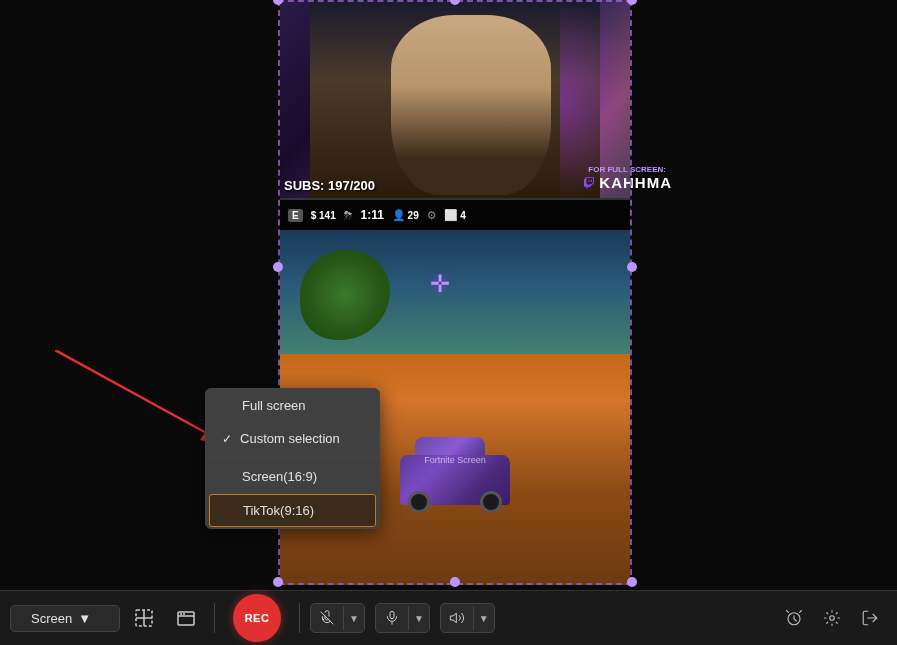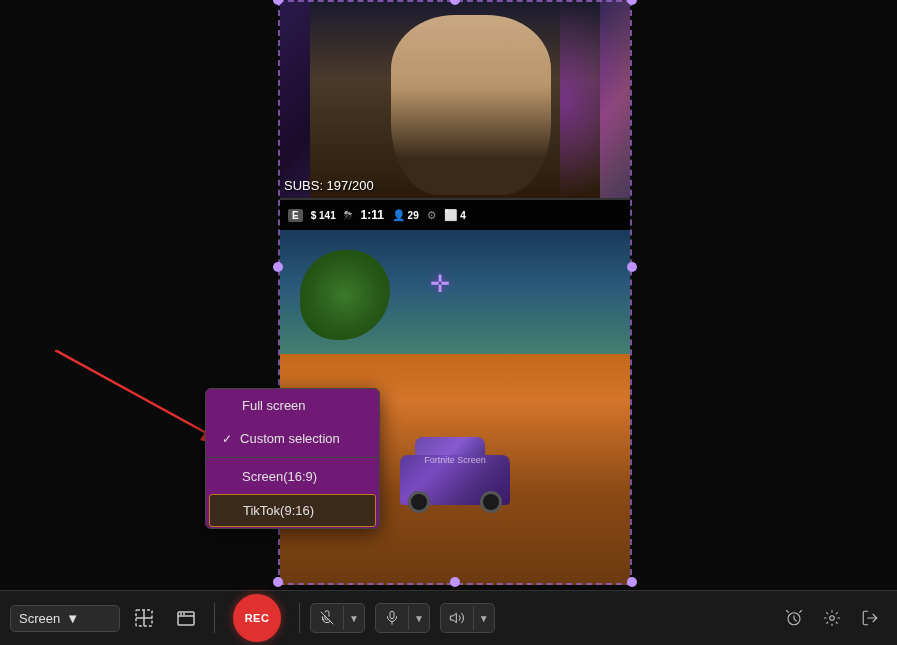--- a/index.html
+++ b/index.html
@@ -67,21 +67,21 @@
       background: radial-gradient(ellipse at left, rgba(150, 50, 200, 0.6) 0%, transparent 70%);
     }
 
     
     .subs-counter {
       position: absolute;
       top: 178px;
       left: 284px;
       color: #fff;
       font-size: 13px;
-      font-weight: 400;
+      font-weight: 700;
       font-family: Arial, sans-serif;
       text-shadow: 1px 1px 2px #000;
       z-index: 10;
     }
 
     
     .twitch-badge {
       position: absolute;
       top: 165px;
       right: 225px;
@@ -260,21 +260,21 @@
       border-radius: 50%;
       z-index: 16;
     }
 
     
     .dropdown-menu {
       position: absolute;
       top: 388px;
       left: 205px;
       width: 175px;
-      background: #701a75;
+      background: #404040;
       border: 1px solid #444;
       border-radius: 6px;
       z-index: 40;
       overflow: hidden;
       box-shadow: 0 4px 20px rgba(0,0,0,0.6);
     }
     .dropdown-item {
       padding: 9px 16px;
       color: #e0e0e0;
       font-size: 13px;
@@ -318,21 +318,21 @@
       z-index: 50;
     }
 
     
     .screen-dropdown {
       display: flex;
       align-items: center;
       background: #2a2a2a;
       border: 1px solid #444;
       border-radius: 5px;
-      padding: 5px 8px;
+      padding: 5px 20px;
       cursor: pointer;
       gap: 6px;
       min-width: 110px;
       text-align: center;
     }
     .screen-dropdown span {
       color: #e0e0e0;
       font-size: 13px;
     }
     .chevron {
@@ -465,20 +465,29 @@
     <div class="webcam-person">
       <div class="face-placeholder"></div>
     </div>
     <div class="webcam-glow"></div>
   </div>
 
   <div class="subs-counter">
     <span>SUBS: 197/200</span>
   </div>
 
+  <div class="twitch-badge">
+    <span class="for-full">FOR FULL SCREEN:</span>
+    <div style="display:flex;align-items:center;">
+      <svg class="twitch-icon-small" viewBox="0 0 24 24" fill="#9146ff">
+        <path d="M11.64 5.93h1.43v4.28h-1.43m3.93-4.28H17v4.28h-1.43M7 2L3.43 5.57v12.86h4.28V22l3.58-3.57h2.85L20.57 12V2m-1.43 9.29l-2.85 2.85h-2.86l-2.5 2.5v-2.5H7.71V3.43h11.43z"></path>
+      </svg>
+      <span class="channel-name">KAHHMA</span>
+    </div>
+  </div>
 
   <div class="game-hud">
     <span class="hud-item">
       <span class="hud-e">E</span>
     </span>
     <span class="hud-item" style="margin-left:0;">$ 141</span>
     <span style="color:#aaa;font-size:11px;">⛈</span>
     <span class="hud-item hud-timer">1:11</span>
     <span class="hud-item">
       <span style="font-size:11px;">👤</span>

